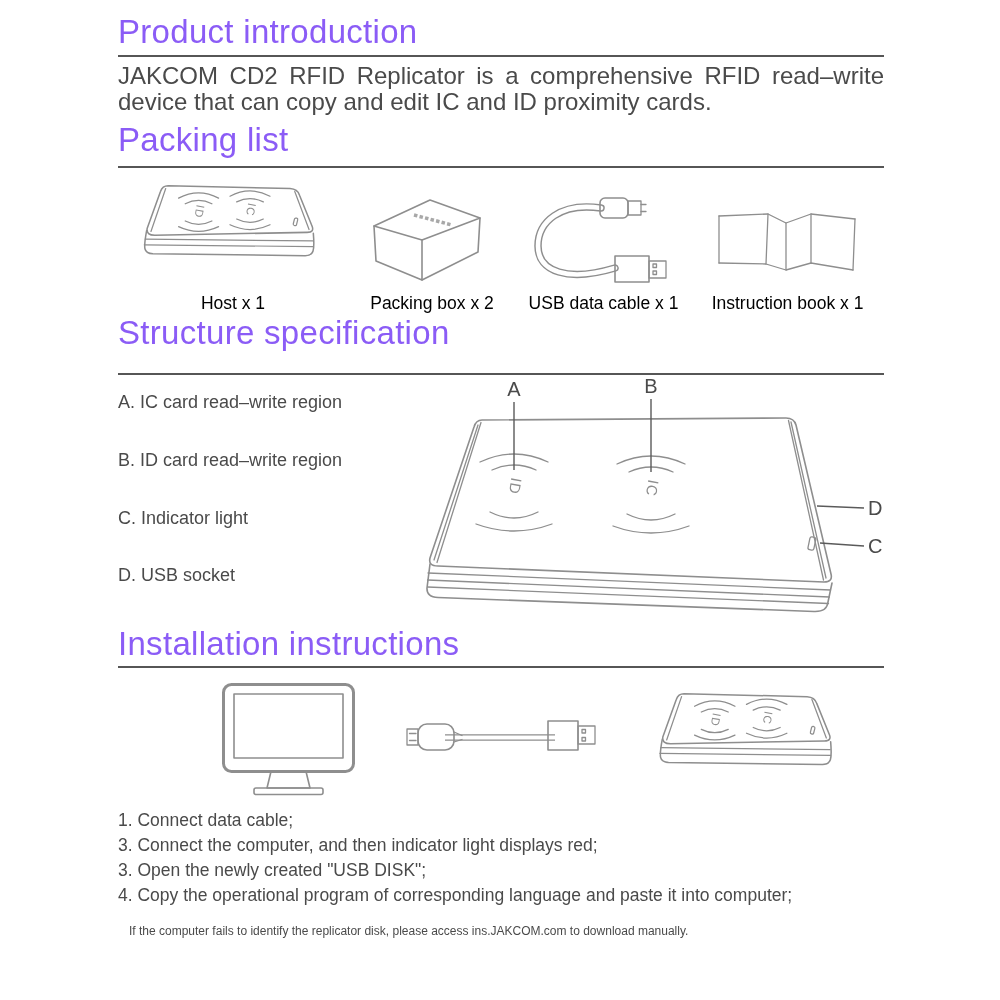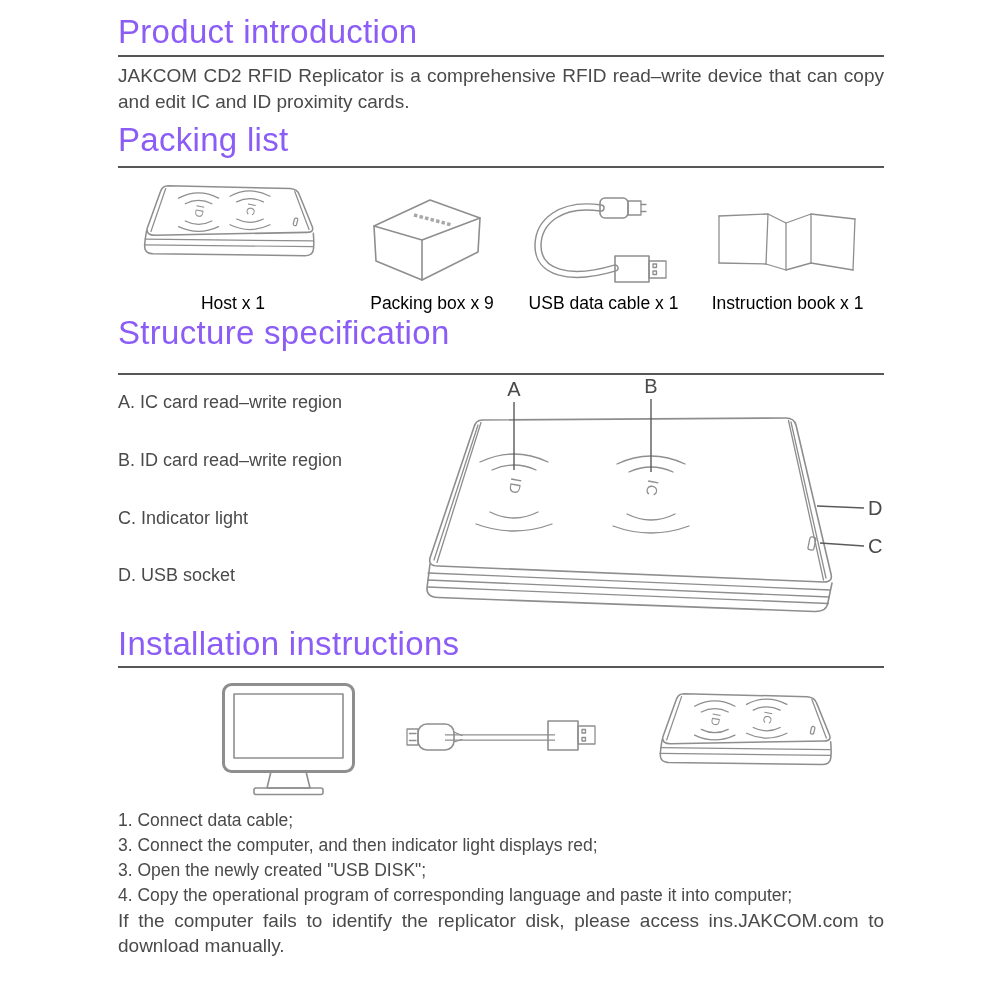--- a/index.html
+++ b/index.html
@@ -6,25 +6,25 @@
   body{
     width:1000px;height:1000px;background:#ffffff;position:relative;
     font-family:"Liberation Sans", sans-serif;color:#4a4a4a;overflow:hidden;
   }
   .abs{position:absolute;}
   .h1{
     font-size:33px;font-weight:300;color:#8b5cf6;letter-spacing:.3px;
     white-space:nowrap;line-height:1.1;
   }
   .rule{left:118px;width:766px;height:0;border-top:2px solid #565656;}
-  .body-text{font-size:19px;line-height:26px;text-align:justify;color:#4a4a4a;}
+  .body-text{font-size:24px;line-height:26px;text-align:justify;color:#4a4a4a;}
   .spec-label{font-size:18px;color:#4a4a4a;white-space:nowrap;text-align:center;}
   .caption{font-size:17.5px;color:#000000;text-align:center;white-space:nowrap;}
   .steps div{font-size:17.5px;line-height:25px;color:#4a4a4a;}
-  .note{font-size:19px;line-height:25px;text-align:justify;margin:0;color:#4a4a4a;}
+  .note{font-size:12px;line-height:25px;text-align:justify;margin:11px;color:#4a4a4a;}
   svg{overflow:visible;}
   svg text{font-family:"Liberation Sans", sans-serif;}
   .draw{stroke:#8e8e8e;fill:none;stroke-width:1.6;stroke-linejoin:round;stroke-linecap:round;}
   .thin{stroke-width:1.3;}
   .callout-line{stroke:#5a5a5a;stroke-width:1.4;fill:none;}
   .callout-letter{fill:#4a4a4a;font-size:20px;}
   .zone-letter{fill:#8e8e8e;font-size:12px;letter-spacing:1px;}
 </style>
 </head>
 <body>
@@ -93,21 +93,21 @@
   <polyline class="draw thin" points="16,16 65,14 83,23 108,14 152,19"></polyline>
   <polyline class="draw thin" points="16,63 63,64 83,70 108,63 150,70"></polyline>
   <line class="draw thin" x1="16" y1="16" x2="16" y2="63"></line>
   <line class="draw thin" x1="65" y1="14" x2="63" y2="64"></line>
   <line class="draw thin" x1="83" y1="23" x2="83" y2="70"></line>
   <line class="draw thin" x1="108" y1="14" x2="108" y2="63"></line>
   <line class="draw thin" x1="152" y1="19" x2="150" y2="70"></line>
 </svg>
 
 <div class="abs caption" style="left:118px;top:293px;width:230px">Host x 1</div>
-<div class="abs caption" style="left:348px;top:293px;width:168px">Packing box x 9</div>
+<div class="abs caption" style="left:348px;top:293px;width:168px">Packing box x 2</div>
 <div class="abs caption" style="left:516px;top:293px;width:175px">USB data cable x 1</div>
 <div class="abs caption" style="left:691px;top:293px;width:193px">Instruction book x 1</div>
 
 <div class="abs h1" style="left:118px;top:315px">Structure specification</div>
 <div class="abs rule" style="top:373px"></div>
 
 <div class="abs spec-label" style="left:118px;top:392px">A. IC card read–write region</div>
 <div class="abs spec-label" style="left:118px;top:450px">B. ID card read–write region</div>
 <div class="abs spec-label" style="left:118px;top:508px">C. Indicator light</div>
 <div class="abs spec-label" style="left:118px;top:565px">D. USB socket</div>

